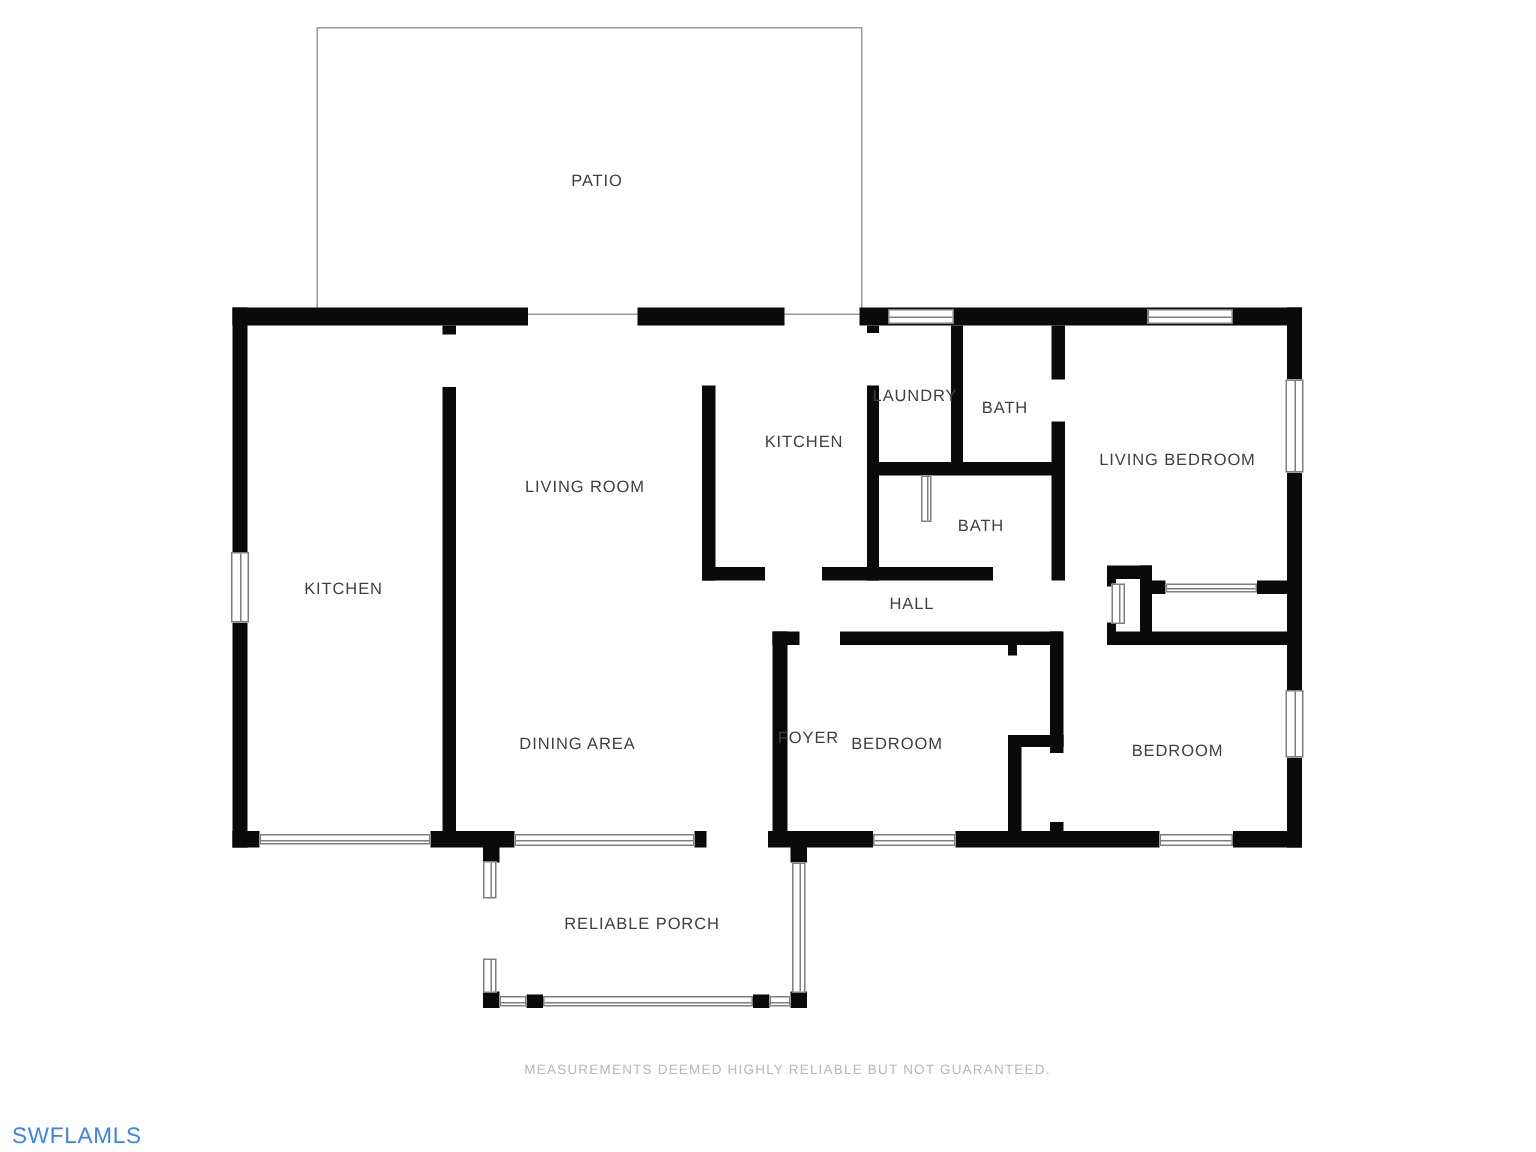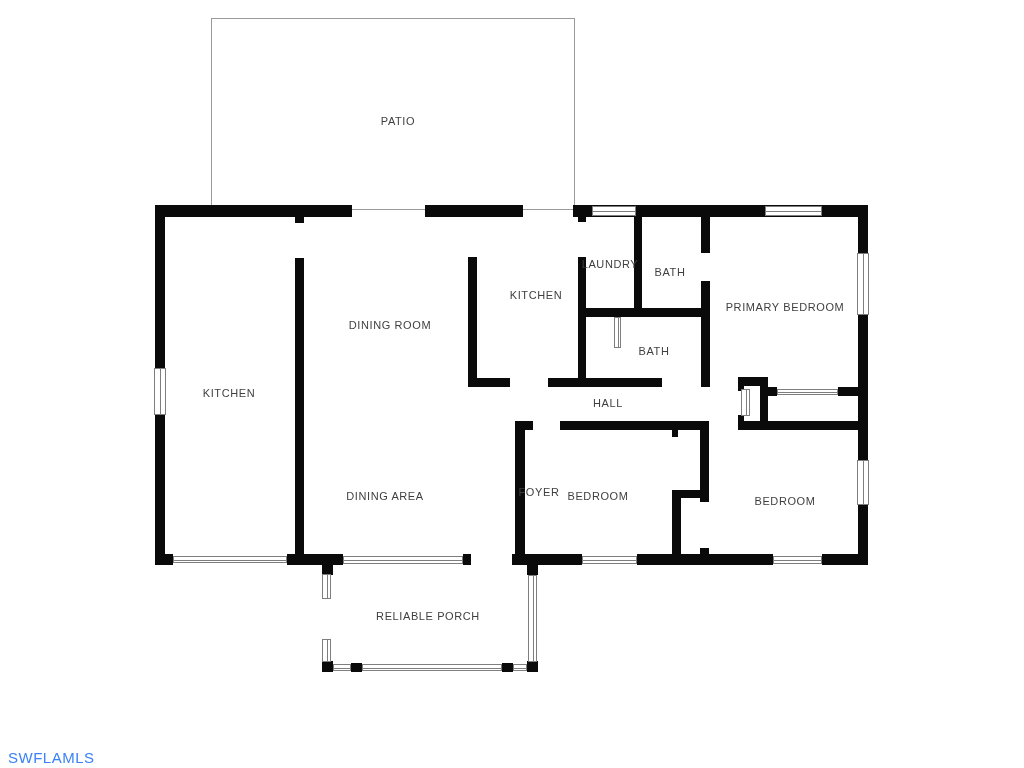--- a/index.html
+++ b/index.html
@@ -87,25 +87,26 @@
       <div class="win v" style="left: 741px; top: 389px; width: 9px; height: 27px;"></div>
       <div class="win v" style="left: 322px; top: 574px; width: 9px; height: 25px;"></div>
       <div class="win v" style="left: 322px; top: 639px; width: 9px; height: 23px;"></div>
       <div class="win v" style="left: 528px; top: 575px; width: 9px; height: 87px;"></div>
     </div>
 
   <div class="room-label" style="left:398px;top:121px;">PATIO</div>
   <div class="room-label" style="left:610px;top:264px;">LAUNDRY</div>
   <div class="room-label" style="left:670px;top:272px;">BATH</div>
   <div class="room-label" style="left:536px;top:295px;">KITCHEN</div>
-  <div class="room-label" style="left:390px;top:325px;">DINING ROOM</div>
-  <div class="room-label" style="left:785px;top:307px;">PRIMARY BEDROOM</div>
+  <div class="room-label" style="left:390px;top:325px;">LIVING ROOM</div>
+  <div class="room-label" style="left:785px;top:307px;">LIVING BEDROOM</div>
   <div class="room-label" style="left:654px;top:351px;">BATH</div>
   <div class="room-label" style="left:229px;top:393px;">KITCHEN</div>
   <div class="room-label" style="left:608px;top:403px;">HALL</div>
   <div class="room-label" style="left:385px;top:496px;">DINING AREA</div>
   <div class="room-label" style="left:491px;top:492px;margin-left:48px;">FOYER</div>
   <div class="room-label" style="left:598px;top:496px;">BEDROOM</div>
   <div class="room-label" style="left:785px;top:501px;">BEDROOM</div>
   <div class="room-label" style="left:428px;top:616px;">RELIABLE PORCH</div>
 
+  <div class="disclaimer" style="left:525px;top:708px;">MEASUREMENTS DEEMED HIGHLY RELIABLE BUT NOT GUARANTEED.</div>
   <div class="watermark" style="left:8px;top:749px;">SWFLAMLS</div>
 </div>
 
 </body></html>

